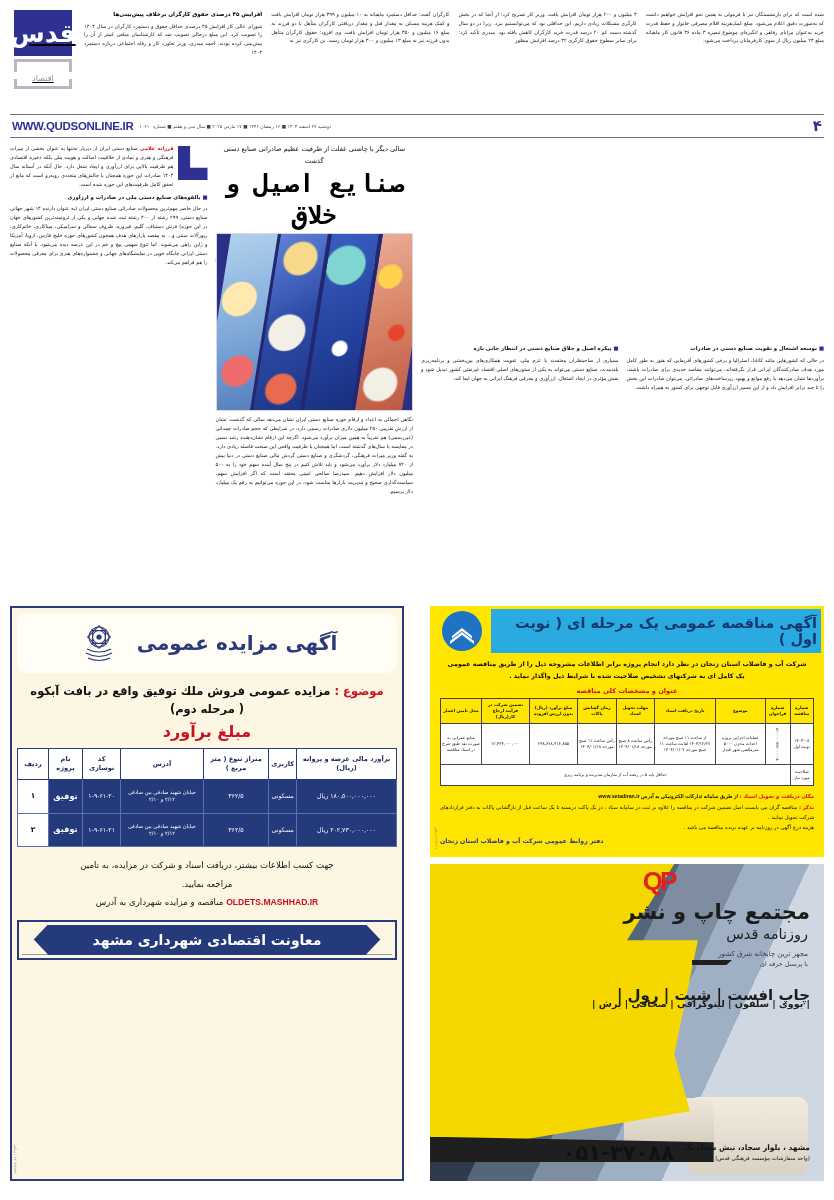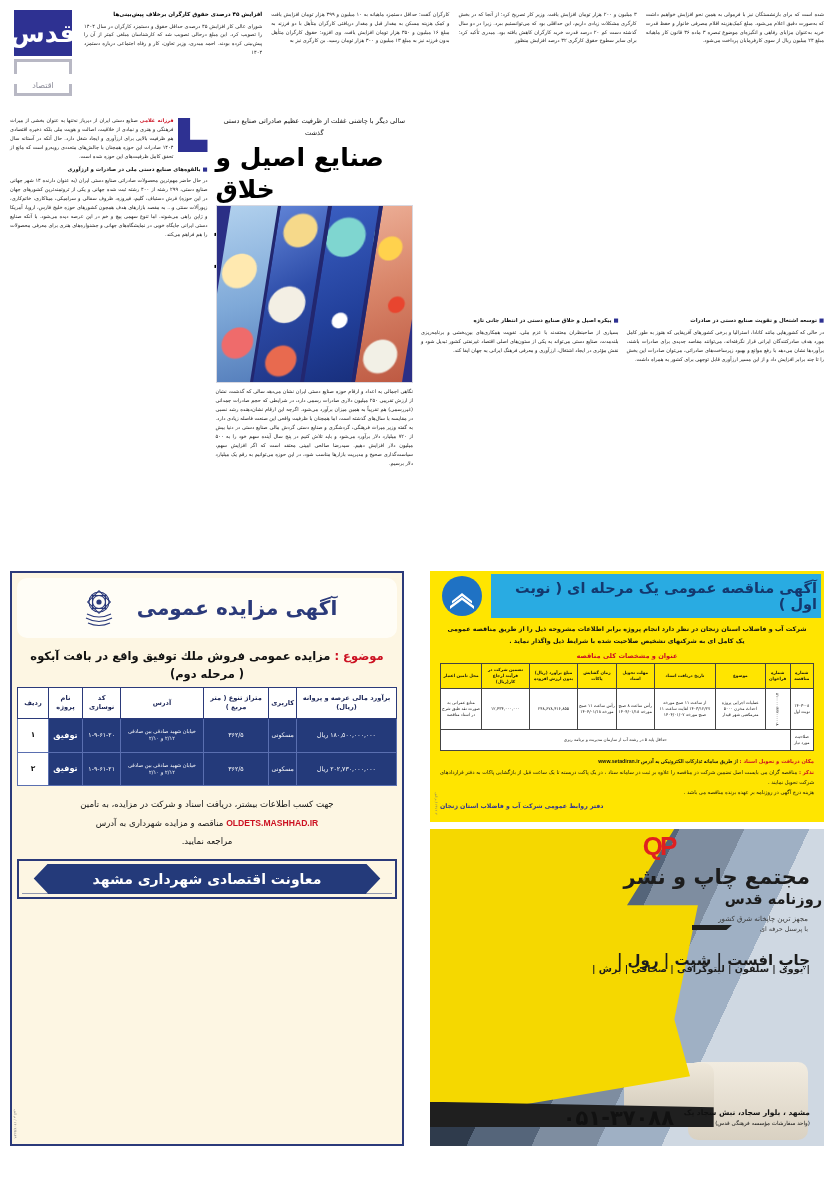--- a/index.html
+++ b/index.html
@@ -8,24 +8,24 @@
     background:#ffffff;
     font-family:"DejaVu Sans","Liberation Sans",sans-serif;
     direction:rtl;
     overflow:hidden;
     position:relative;
   }
   .page{position:relative;width:834px;height:1200px;box-sizing:border-box;padding:0 10px;}
 
   
   .topstrip{display:flex;flex-direction:row-reverse;align-items:flex-start;gap:8px;height:100px;padding-top:10px;}
-  .masthead{width:66px;flex:0 0 66px;display:flex;flex-direction:column;align-items:center;}
+  .masthead{width:66px;flex:0 0 66px;display:flex;flex-direction:column;align-items:center;text-decoration:underline;}
   .mast-logo{width:58px;height:46px;background:#2e3192;color:#fff;display:flex;align-items:center;justify-content:center;
     font-size:25px;font-weight:bold;letter-spacing:-1px;font-family:"DejaVu Sans",sans-serif;}
-  .mast-sub{width:58px;height:37px;margin-top:3px;border:3px solid #b8b8c4;box-sizing:border-box;display:flex;align-items:flex-end;
+  .mast-sub{width:58px;height:30px;margin-top:3px;border:3px solid #b8b8c4;box-sizing:border-box;display:flex;align-items:flex-end;
     justify-content:center;color:#8c8c99;font-size:8px;padding-bottom:3px;position:relative;}
   .mast-sub .cornerfix{position:absolute;left:-3px;right:-3px;top:40%;height:30%;background:#fff;}
   .mast-sub span{position:relative;z-index:2;background:transparent;}
 
   .toparts{flex:1;display:flex;flex-direction:row;gap:9px;}
   .tcol{flex:1;font-size:5.1px;line-height:1.72;color:#1a1a1a;text-align:justify;}
   .tcol .thead{font-weight:bold;font-size:5.6px;display:block;margin-bottom:2px;color:#000;}
 
   
   .datebar{margin-top:4px;border-top:1.4px solid #6f6f86;border-bottom:1.4px solid #6f6f86;height:22px;
@@ -41,21 +41,21 @@
   .acol{flex:1;font-size:5.05px;line-height:1.78;color:#151515;text-align:justify;position:relative;}
   .acol p{margin:0 0 3px 0;}
   .sub-h{font-weight:bold;font-size:5.4px;color:#111;display:block;margin:4px 0 2px;}
   .sub-h::before{content:"■ ";color:#2e3192;}
   .byline{color:#cc1122;font-weight:bold;}
   .dropcap{float:right;width:30px;height:34px;background:#2e3192;margin:2px 0 0 4px;
     clip-path:polygon(0 0,42% 0,42% 64%,100% 64%,100% 100%,0 100%);}
 
   .headwrap{position:absolute;top:0;right:0;width:100%;}
   .kicker{font-size:6.6px;color:#111;text-align:center;margin-bottom:3px;}
-  .headline{font-size:25px;font-weight:bold;color:#000;text-align:left;line-height:1.28;letter-spacing:-.4px;}
+  .headline{font-size:25px;font-weight:bold;color:#000;text-align:center;line-height:1.28;letter-spacing:-.4px;font-family:Liberation Mono, monospace;}
 
   .art-photo{height:176px;border:1px solid #d8d8e0;background:#2b2f86;position:relative;overflow:hidden;margin:5px 0 4px;}
   .slice{position:absolute;top:-14%;height:128%;width:24%;transform:skewX(-9deg);}
   .s1{right:-2%;background:
       radial-gradient(circle at 30% 30%, #ffd24d 0 7%, transparent 8%),
       radial-gradient(circle at 62% 55%, #e8452f 0 6%, transparent 7%),
       radial-gradient(circle at 45% 78%, #f2f0e6 0 9%, transparent 10%),
       linear-gradient(160deg,#f0b7a0,#d9866a 45%,#b8503a);}
   .s2{right:24%;background:
       radial-gradient(circle at 40% 25%, #7fd6d0 0 11%, transparent 12%),
@@ -66,21 +66,21 @@
       radial-gradient(circle at 46% 55%, #f3efe4 0 14%, transparent 15%),
       radial-gradient(circle at 52% 80%, #e86a4f 0 8%, transparent 9%),
       linear-gradient(150deg,#6b8fe0,#2d4ca8 50%,#1b2f7d);}
   .s4{right:76%;background:
       radial-gradient(circle at 40% 40%, #ffe9b0 0 12%, transparent 13%),
       radial-gradient(circle at 60% 72%, #ef6b6b 0 9%, transparent 10%),
       linear-gradient(165deg,#bcd9f2,#7fa9d8 55%,#4b74b5);}
   .sgap{position:absolute;top:-14%;height:128%;width:2.2%;background:#22276f;transform:skewX(-9deg);}
 
   
-  .adsrow{display:flex;flex-direction:row;gap:26px;margin-top:0;height:575px;}
+  .adsrow{display:flex;flex-direction:row;gap:26px;margin-top:7px;height:575px;}
   .adcol{flex:1;display:flex;flex-direction:column;gap:7px;}
 
   
   .auction{border:2px solid #2b3a7a;background:#fdf6e3;height:100%;box-sizing:border-box;padding:5px;position:relative;}
   .auc-head{background:#fffdf6;border-radius:10px;display:flex;flex-direction:row-reverse;align-items:center;
     justify-content:center;gap:16px;padding:8px 6px;}
   .auc-emblem{width:44px;height:44px;color:#2b3a7a;display:flex;align-items:center;justify-content:center;}
   .auc-title{font-size:20px;font-weight:bold;color:#2b3a7a;}
   .auc-subject{text-align:center;font-size:11.5px;font-weight:bold;color:#111;margin:10px 4px 2px;line-height:1.5;}
   .auc-subject .lbl{color:#cc1122;}
@@ -134,21 +134,21 @@
     background:linear-gradient(180deg,#f2ece0,#d9d1c2);}
   .pa-rollB{position:absolute;right:28%;bottom:6%;width:90px;height:64px;border-radius:10px;
     background:linear-gradient(180deg,#efe8da,#cdc5b5);}
   .pa-yellow{position:absolute;inset:0;background:#f5d800;
     clip-path:polygon(0 0, 62% 0, 50% 24%, 68% 24%, 62% 60%, 66% 78%, 0 92%);}
   .pa-dark{position:absolute;left:0;bottom:6%;width:72%;height:8%;background:#1f1f1f;
     clip-path:polygon(0 0,100% 22%,100% 100%,0 100%);}
   .pa-logo{position:absolute;top:2px;right:38%;font-size:26px;font-weight:bold;color:#e02020;letter-spacing:-3px;
     font-family:"Liberation Sans",sans-serif;}
   .pa-t1{position:absolute;top:36px;right:14px;font-size:21px;font-weight:bold;color:#1c1c1c;}
-  .pa-t2{position:absolute;top:62px;right:2px;font-size:14.5px;font-weight:bold;color:#1c1c1c;}
+  .pa-t2{position:absolute;top:62px;right:16px;font-size:14.5px;font-weight:normal;color:#1c1c1c;}
   .pa-t3{position:absolute;top:86px;right:16px;font-size:7px;color:#3a3a3a;}
   .pa-t4{position:absolute;top:96px;right:16px;font-size:6.4px;color:#3a3a3a;}
   .pa-bar{position:absolute;top:96px;right:92px;width:40px;height:5px;background:#1f1f1f;
     clip-path:polygon(0 0,100% 0,86% 100%,0 100%);}
   .pa-s1{position:absolute;top:122px;right:14px;font-size:15px;font-weight:bold;color:#1c1c1c;letter-spacing:.5px;}
   .pa-s2{position:absolute;top:134px;right:14px;font-size:9.5px;font-weight:bold;color:#1c1c1c;}
   .pa-addr{position:absolute;bottom:18px;right:14px;font-size:7.5px;color:#111;text-align:right;line-height:1.6;font-weight:bold;}
   .pa-addr small{display:block;font-size:5.6px;font-weight:normal;}
   .pa-phone{position:absolute;bottom:16px;right:150px;font-size:21px;font-weight:bold;color:#111;letter-spacing:-.5px;}
 </style>
@@ -171,20 +171,27 @@
       <div class="tcol">شده است که برای بازنشستگان نیز با فرمولی به همین نحو افزایش خواهیم داشت که به‌صورت دقیق اعلام می‌شود. مبلغ کمک‌هزینه اقلام مصرفی خانوار و حفظ قدرت خرید به‌عنوان مزایای رفاهی و انگیزه‌ای موضوع تبصره ۳ ماده ۳۶ قانون کار ماهیانه مبلغ ۲۴ میلیون ریال از سوی کارفرمایان پرداخت می‌شود.</div>
       <div class="tcol">۳ میلیون و ۲۰۰ هزار تومان افزایش یافت. وزیر کار تصریح کرد: از آنجا که در بخش کارگری مشکلات زیادی داریم، این حداقلی بود که می‌توانستیم ببرد. زیرا در دو سال گذشته دست کم ۲۰ درصد قدرت خرید کارگران کاهش یافته بود. میدری تأکید کرد: برای سایر سطوح حقوق کارگری ۳۲ درصد افزایش منظور</div>
       <div class="tcol">کارگران گفت: حداقل دستمزد ماهیانه به ۱۰ میلیون و ۳۹۹ هزار تومان افزایش یافت و کمک هزینه مسکن به مقدار قبل و مقدار دریافتی کارگران متأهل با دو فرزند به مبلغ ۱۶ میلیون و ۳۵۰ هزار تومان افزایش یافت. وی افزود: حقوق کارگران متأهل بدون فرزند نیز به مبلغ ۱۳ میلیون و ۳۰۰ هزار تومان رسید. بن کارگری نیز به</div>
       <div class="tcol">
         <span class="thead">افزایش ۴۵ درصدی حقوق کارگران برخلاف پیش‌بینی‌ها</span>
         <span>شورای عالی کار افزایش ۴۵ درصدی حداقل حقوق و دستمزد کارگران در سال ۱۴۰۴ را تصویب کرد. این مبلغ درحالی تصویب شد که کارشناسان مبلغی کمتر از آن را پیش‌بینی کرده بودند. احمد میدری، وزیر تعاون، کار و رفاه اجتماعی درباره دستمزد ۱۴۰۴</span>
       </div>
     </div>
   </div>
 
+  <div class="datebar">
+    <div class="dateleft">
+      <span class="urlbrand">WWW.QUDSONLINE.IR</span>
+      <span class="dateline">دوشنبه ۲۷ اسفند ۱۴۰۳ ■ ۱۶ رمضان ۱۴۴۶ ■ ۱۷ مارس ۲۰۲۵ ■ سال سی و هفتم ■ شماره ۱۰۶۱۰</span>
+    </div>
+    <div class="pageno">۴</div>
+  </div>
 
   <div class="article">
     <div class="art-grid">
 
       <div class="acol">
         <div style="height:196px"></div>
         <span class="sub-h">توسعه اشتغال و تقویت صنایع دستی در صادرات</span>
         <p>در حالی که کشورهایی مانند کانادا، استرالیا و برخی کشورهای آفریقایی که هنوز به طور کامل مورد هدف صادرکنندگان ایرانی قرار نگرفته‌اند، می‌توانند مقاصد جدیدی برای صادرات باشند، برآوردها نشان می‌دهد با رفع موانع و بهبود زیرساخت‌های صادراتی، می‌توان صادرات این بخش را تا چند برابر افزایش داد و از این مسیر ارزآوری قابل توجهی برای کشور به همراه داشت.</p>
       </div>
 
@@ -341,20 +348,21 @@
             </svg>
           </div>
           <div class="auc-title">آگهی مزایده عمومی</div>
         </div>
 
         <div class="auc-subject">
           <span class="lbl">موضوع :</span>
           <span>مزایده عمومی فروش ملك توفیق واقع در بافت آبكوه</span>
         </div>
         <div class="auc-stage">( مرحله دوم)</div>
+        <div class="auc-amt">مبلغ برآورد</div>
 
         <table class="auctab">
           <thead>
             <tr>
               <th>برآورد مالی عرصه و پروانه (ریال)</th>
               <th>کاربری</th>
               <th>متراژ تنوع ( متر مربع )</th>
               <th>آدرس</th>
               <th>کد نوسازی</th>
               <th>نام پروژه</th>
@@ -378,25 +386,25 @@
               <td class="addr">خیابان شهید صادقی بین صادقی ۲/۱۲ و ۲/۱۰</td>
               <td>۱-۹-۶۱-۲۱</td>
               <td class="strong">توفیق</td>
               <td class="num">۲</td>
             </tr>
           </tbody>
         </table>
 
         <div class="auc-note">
           <div>جهت کسب اطلاعات بیشتر، دریافت اسناد و شرکت در مزایده، به تامین</div>
+          <div>مراجعه نمایید.</div>
           <div>
             <span class="red">OLDETS.MASHHAD.IR</span>
             <span>مناقصه و مزایده شهرداری به آدرس</span>
           </div>
-          <div>مراجعه نمایید.</div>
         </div>
 
         <div class="auc-foot">
           <div class="auc-foot-in">
             <span>معاونت اقتصادی شهرداری مشهد</span>
           </div>
         </div>
 
         <div class="auc-side">۱۴۰۳/۵۱۸۹ / م الف</div>
       </div>

